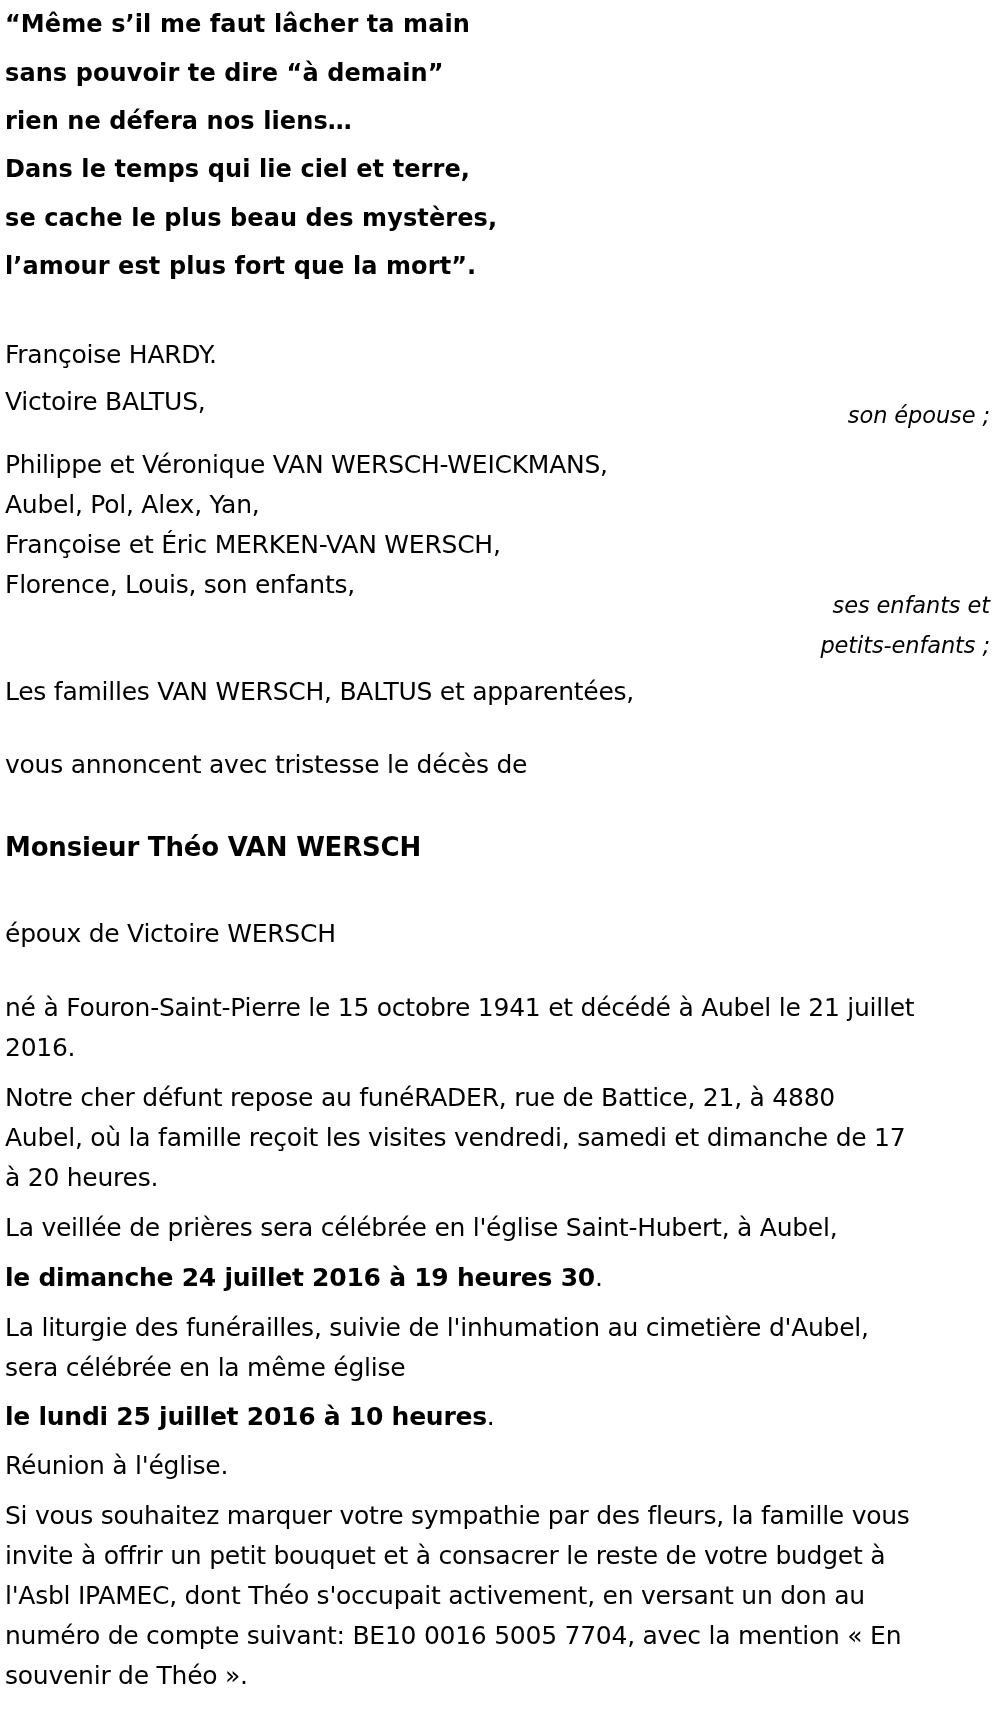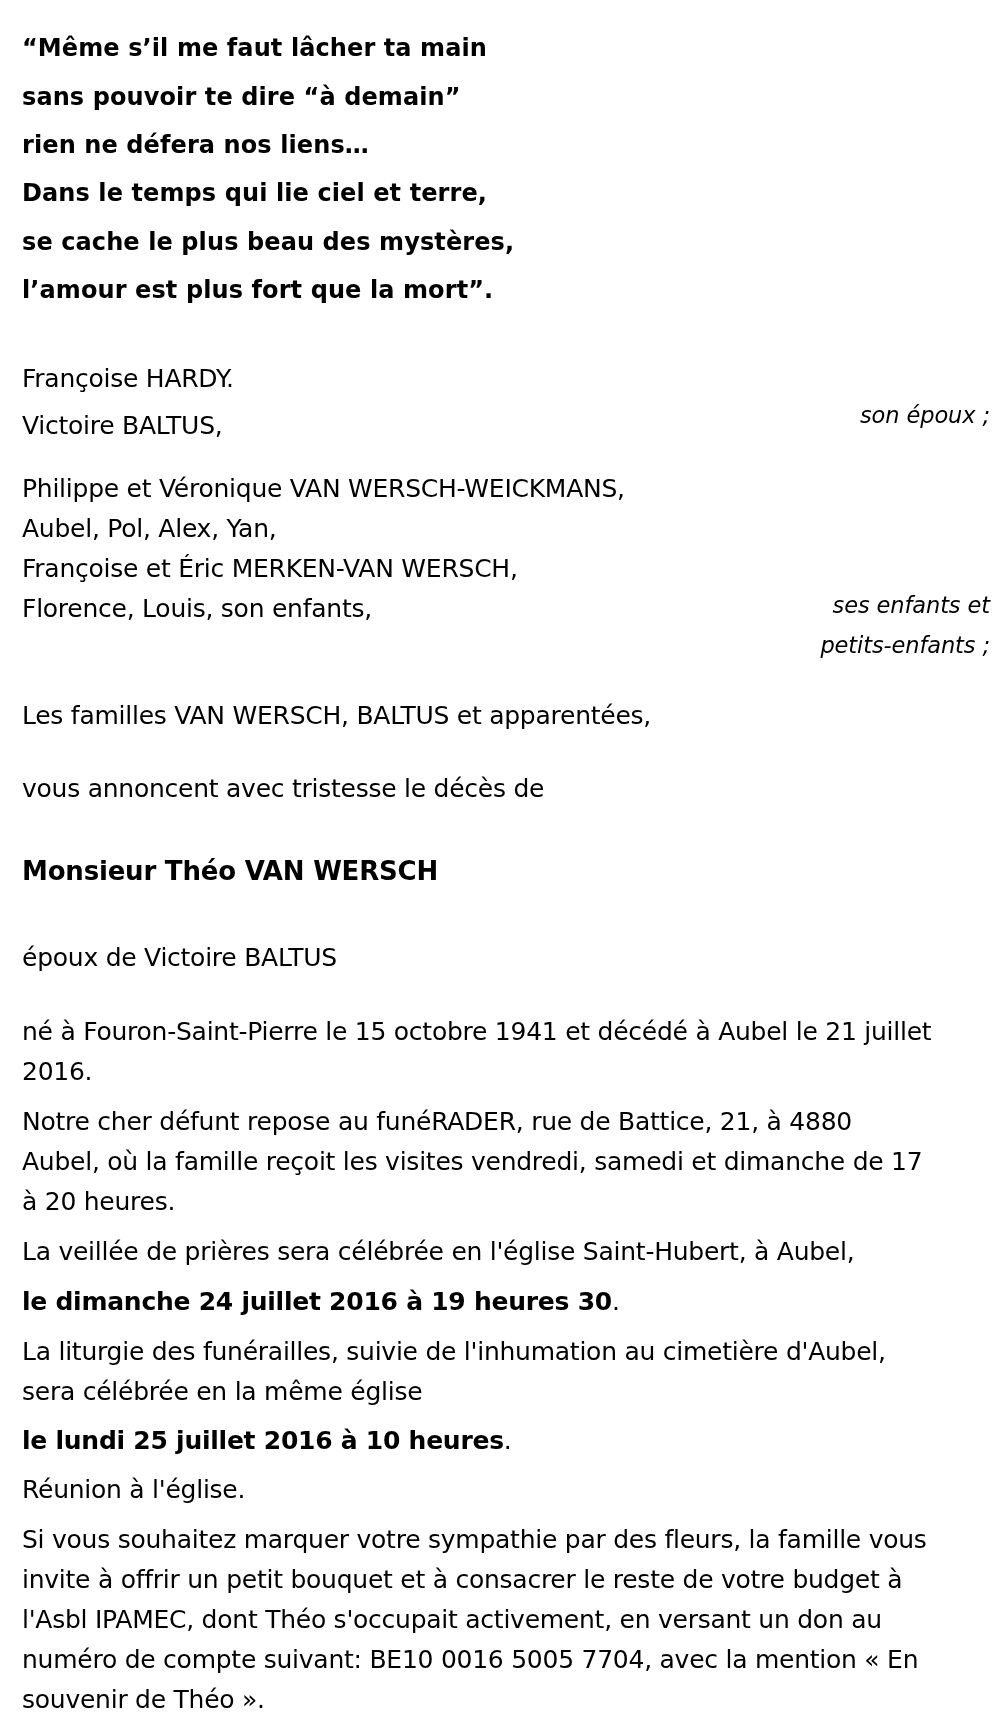--- a/index.html
+++ b/index.html
@@ -1,20 +1,20 @@
 <!DOCTYPE html>
 <html><head>
 <meta charset="utf-8">
 <style>
   html, body { margin: 0; padding: 0; background: #ffffff; }
   body {
     width: 1000px; height: 1714px; position: relative; overflow: hidden;
     font-family: "DejaVu Sans", sans-serif; color: #000000;
   }
-  .ln { position: absolute; left: 22px; white-space: nowrap; line-height: 1; margin-top: 24px; }
+  .ln { position: absolute; left: 5px; white-space: nowrap; line-height: 1; }
   .poem { font-weight: bold; font-size: 24px; letter-spacing: 0.1px; }
   .body { font-size: 25px; letter-spacing: -0.25px; }
   .right { position: absolute; right: 10px; white-space: nowrap; line-height: 1;
            font-style: italic; font-size: 22.5px; text-align: right; letter-spacing: -0.1px; }
   .name { font-weight: bold; font-size: 26px; letter-spacing: -0.2px; }
   .b { font-weight: bold; }
 </style>
 </head>
 <body>
 
@@ -23,37 +23,37 @@
   <div class="ln poem" style="top:61px">sans pouvoir te dire “à demain”</div>
   <div class="ln poem" style="top:109px">rien ne défera nos liens…</div>
   <div class="ln poem" style="top:157px">Dans le temps qui lie ciel et terre,</div>
   <div class="ln poem" style="top:206px">se cache le plus beau des mystères,</div>
   <div class="ln poem" style="top:254px">l’amour est plus fort que la mort”.</div>
 </div>
 <div class="ln body" style="top:342px">Françoise HARDY.</div>
 
 <div>
   <div class="ln body" style="top:389px">Victoire BALTUS,</div>
-  <div class="right" style="top:404px">son époux ;</div>
+  <div class="right" style="top:404px">son épouse ;</div>
 </div>
 
 <div>
   <div class="ln body" style="top:452px">Philippe et Véronique VAN WERSCH-WEICKMANS,</div>
   <div class="ln body" style="top:492px">Aubel, Pol, Alex, Yan,</div>
   <div class="ln body" style="top:532px">Françoise et Éric MERKEN-VAN WERSCH,</div>
   <div class="ln body" style="top:572px">Florence, Louis, son enfants,</div>
   <div class="right" style="top:594px">ses enfants et</div>
   <div class="right" style="top:634px">petits-enfants ;</div>
 </div>
 
 <div class="ln body" style="top:679px">Les familles VAN WERSCH, BALTUS et apparentées,</div>
 
 <div class="ln body" style="top:752px">vous annoncent avec tristesse le décès de</div>
 <div class="ln name" style="top:834px">Monsieur Théo VAN WERSCH</div>
-<div class="ln body" style="top:921px">époux de Victoire BALTUS</div>
+<div class="ln body" style="top:921px">époux de Victoire WERSCH</div>
 
 <div class="ln body" style="top:995px">né à Fouron-Saint-Pierre le 15 octobre 1941 et décédé à Aubel le 21 juillet</div>
 <div class="ln body" style="top:1035px">2016.</div>
 
 <div class="ln body" style="top:1085px">Notre cher défunt repose au funéRADER, rue de Battice, 21, à 4880</div>
 <div class="ln body" style="top:1125px">Aubel, où la famille reçoit les visites vendredi, samedi et dimanche de 17</div>
 <div class="ln body" style="top:1165px">à 20 heures.</div>
 
 <div class="ln body" style="top:1215px">La veillée de prières sera célébrée en l'église Saint-Hubert, à Aubel,</div>
 <div class="ln body" style="top:1265px"><span class="b">le dimanche 24 juillet 2016 à 19 heures 30</span><span>.</span></div>

